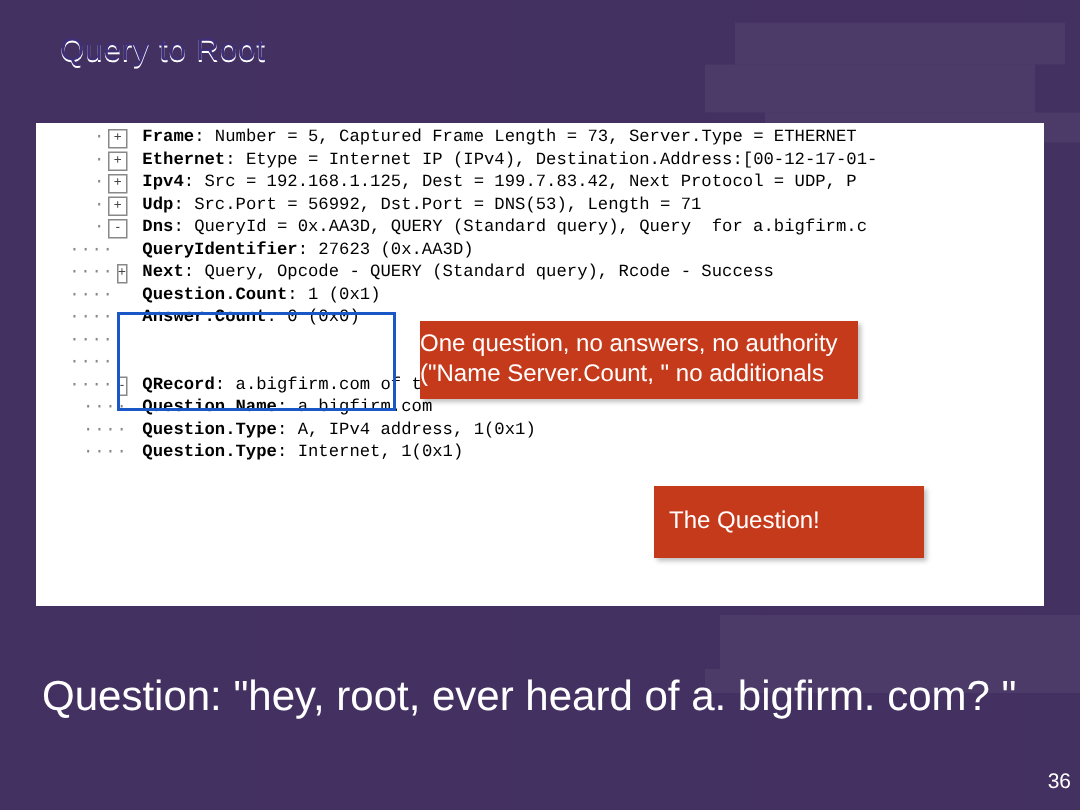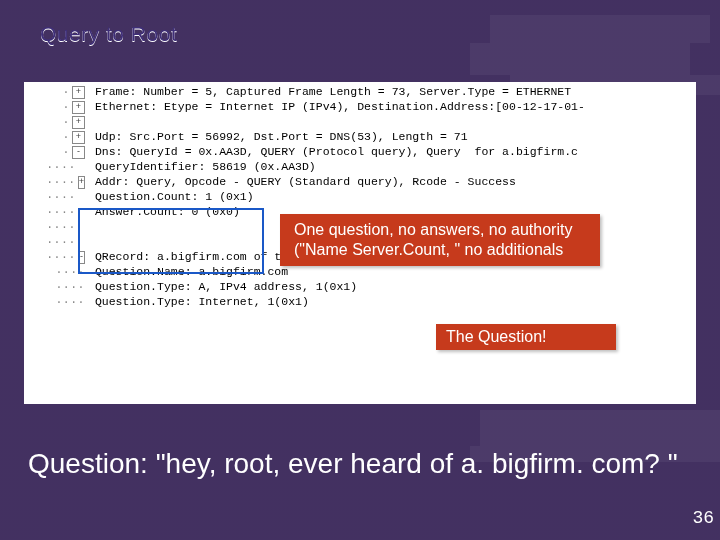--- a/index.html
+++ b/index.html
@@ -85,21 +85,21 @@
     line-height: 9px;
     text-align: center;
     border: 1px solid #888;
     font-size: 9px;
     color: #444;
     background: #fff;
     margin-left: 2px;
     margin-top: 1px;
     font-family: Arial, sans-serif;
   }
-  .key { font-weight: normal; color: #000; }
+  .key { font-weight: bold; color: #000; }
   .sep { color: #000; }
   .val { color: #000; }
 
   .blue-box {
     position: absolute;
     border: 2px solid #1a58c7;
     background: transparent;
   }
   .blue-box.counts {
     left: 78px;
@@ -107,78 +107,77 @@
     width: 182px;
     height: 62px;
   }
 
   .callout {
     position: absolute;
     background: #c63a1c;
     color: #ffffff;
     font-family: "Segoe UI", Arial, sans-serif;
     font-size: 16px;
-    padding: 6px 14px;
+    padding: 6px 0;
     line-height: 1.25;
     box-shadow: 2px 2px 3px rgba(0,0,0,0.25);
   }
   .callout.c1 {
     left: 280px;
     top: 214px;
     width: 292px;
   }
   .callout.c2 {
     left: 436px;
     top: 324px;
     width: 160px;
-    padding: 3px 10px;
+    padding: 14px 10px;
   }
 
   .question {
     position: absolute;
     left: 28px;
     right: 28px;
     top: 446px;
     color: #fff;
     font-size: 28px;
     line-height: 1.25;
     font-weight: 400;
   }
 
   .pagenum {
     position: absolute;
     right: 6px;
     bottom: 12px;
     color: #ffffff;
-    font-size: 18px;
-    font-family: Liberation Mono, monospace;
+    font-size: 14px;
   }
 </style>
 </head>
 <body>
 
 <div class="slide">
   <div class="decor">
     <div class="bar b1"></div>
     <div class="bar b2"></div>
     <div class="bar b3"></div>
     <div class="bar b4"></div>
     <div class="bar b5"></div>
   </div>
 
   <div class="title">Query to Root</div>
 
   <div class="panel" id="panel">
       <div class="row"><span class="gutter"><span class="dots">·</span><span class="toggle">+</span></span><span><span class="key"> Frame</span><span class="sep">: </span><span class="val">Number = 5, Captured Frame Length = 73, Server.Type = ETHERNET</span></span></div>
       <div class="row"><span class="gutter"><span class="dots">·</span><span class="toggle">+</span></span><span><span class="key"> Ethernet</span><span class="sep">: </span><span class="val">Etype = Internet IP (IPv4), Destination.Address:[00-12-17-01-</span></span></div>
-      <div class="row"><span class="gutter"><span class="dots">·</span><span class="toggle">+</span></span></div>
+      <div class="row"><span class="gutter"><span class="dots">·</span><span class="toggle">+</span></span><span><span class="key"> Ipv4</span><span class="sep">: </span><span class="val">Src = 192.168.1.125, Dest = 199.7.83.42, Next Protocol = UDP, P</span></span></div>
       <div class="row"><span class="gutter"><span class="dots">·</span><span class="toggle">+</span></span><span><span class="key"> Udp</span><span class="sep">: </span><span class="val">Src.Port = 56992, Dst.Port = DNS(53), Length = 71</span></span></div>
-      <div class="row"><span class="gutter"><span class="dots">·</span><span class="toggle">-</span></span><span><span class="key"> Dns</span><span class="sep">: </span><span class="val">QueryId = 0x.AA3D, QUERY (Protocol query), Query  for a.bigfirm.c</span></span></div>
-      <div class="row"><span class="gutter"><span class="dots">   ····</span><span style="display: inline-block; width: 13px;"></span></span><span><span class="key"> QueryIdentifier</span><span class="sep">: </span><span class="val">58619 (0x.AA3D)</span></span></div>
-      <div class="row"><span class="gutter"><span class="dots">   ····</span><span class="toggle">+</span></span><span><span class="key"> Addr</span><span class="sep">: </span><span class="val">Query, Opcode - QUERY (Standard query), Rcode - Success</span></span></div>
+      <div class="row"><span class="gutter"><span class="dots">·</span><span class="toggle">-</span></span><span><span class="key"> Dns</span><span class="sep">: </span><span class="val">QueryId = 0x.AA3D, QUERY (Standard query), Query  for a.bigfirm.c</span></span></div>
+      <div class="row"><span class="gutter"><span class="dots">   ····</span><span style="display: inline-block; width: 13px;"></span></span><span><span class="key"> QueryIdentifier</span><span class="sep">: </span><span class="val">27623 (0x.AA3D)</span></span></div>
+      <div class="row"><span class="gutter"><span class="dots">   ····</span><span class="toggle">+</span></span><span><span class="key"> Next</span><span class="sep">: </span><span class="val">Query, Opcode - QUERY (Standard query), Rcode - Success</span></span></div>
       <div class="row"><span class="gutter"><span class="dots">   ····</span><span style="display: inline-block; width: 13px;"></span></span><span><span class="key"> Question.Count</span><span class="sep">: </span><span class="val">1 (0x1)</span></span></div>
       <div class="row"><span class="gutter"><span class="dots">   ····</span><span style="display: inline-block; width: 13px;"></span></span><span><span class="key"> Answer.Count</span><span class="sep">: </span><span class="val">0 (0x0)</span></span></div>
       <div class="row"><span class="gutter"><span class="dots">   ····</span><span style="display: inline-block; width: 13px;"></span></span></div>
       <div class="row"><span class="gutter"><span class="dots">   ····</span><span style="display: inline-block; width: 13px;"></span></span></div>
       <div class="row"><span class="gutter"><span class="dots">   ····</span><span class="toggle">-</span></span><span><span class="key"> QRecord</span><span class="sep">: </span><span class="val">a.bigfirm.com of type Host Addr on class Internet</span></span></div>
       <div class="row"><span class="gutter"><span class="dots">      ····</span><span style="display: inline-block; width: 13px;"></span></span><span><span class="key"> Question.Name</span><span class="sep">: </span><span class="val">a.bigfirm.com</span></span></div>
       <div class="row"><span class="gutter"><span class="dots">      ····</span><span style="display: inline-block; width: 13px;"></span></span><span><span class="key"> Question.Type</span><span class="sep">: </span><span class="val">A, IPv4 address, 1(0x1)</span></span></div>
       <div class="row"><span class="gutter"><span class="dots">      ····</span><span style="display: inline-block; width: 13px;"></span></span><span><span class="key"> Question.Type</span><span class="sep">: </span><span class="val">Internet, 1(0x1)</span></span></div>
     </div>
 

